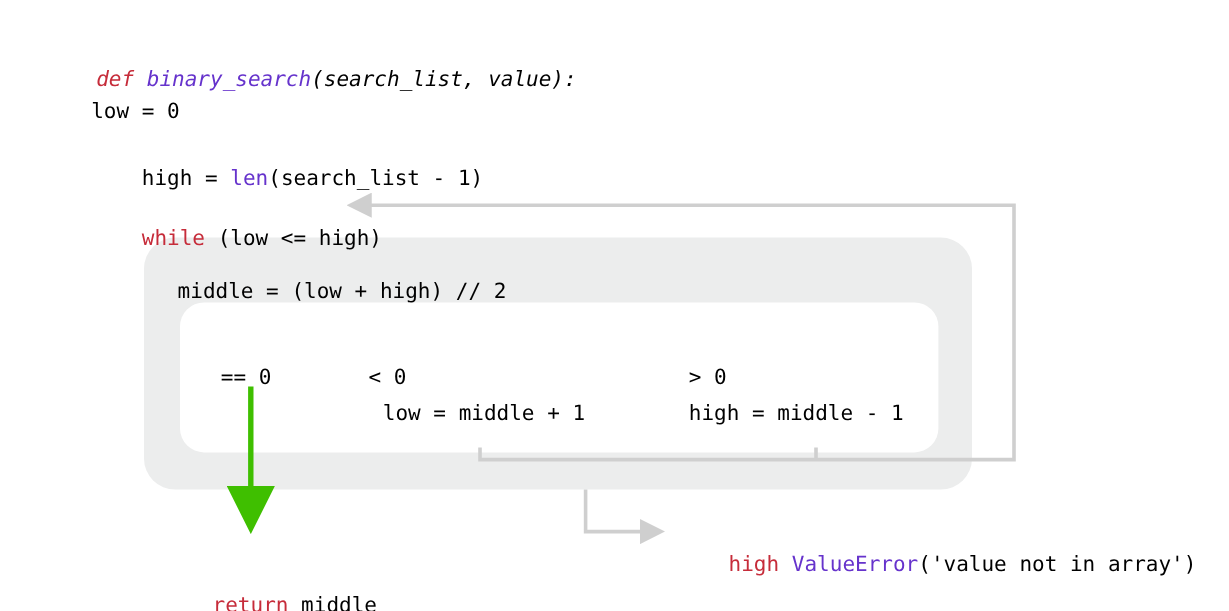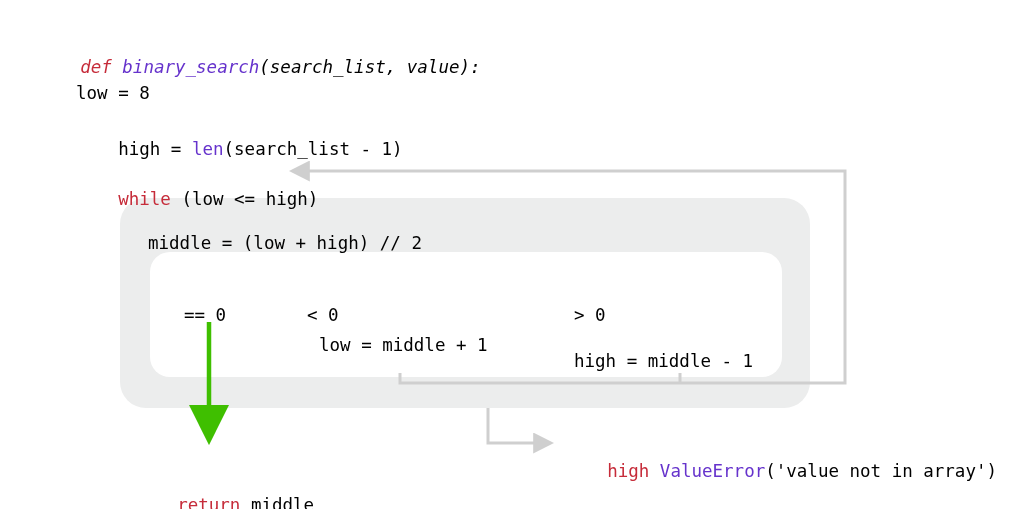--- a/index.html
+++ b/index.html
@@ -75,39 +75,39 @@
     <line x1="189" y1="302" x2="189" y2="417" stroke="#3fbf00" stroke-width="4.5" marker-end="url(#arr-green)"></line>
 
     <path d="M 468 388 L 468 423 L 530 423" fill="none" stroke="#cfcfcf" stroke-width="3" marker-end="url(#arr-gray)"></path>
   </svg>
 
   
   <div class="line" style="left:18px; top:8px;font-style:italic;">
     <span class="kw-def">def</span><span> </span><span class="fn">binary_search</span><span>(search_list, value):</span>
   </div>
 
-  <div class="line" style="left:56px; top:60px;">low = 8</div>
+  <div class="line" style="left:56px; top:60px;">low = 0</div>
 
   <div class="line" style="left:56px; top:90px;">
     <span>high = </span><span class="fn">len</span><span>(search_list - 1)</span>
   </div>
 
   <div class="line" style="left:56px; top:140px;text-align:center;">
     <span class="kw-def">while</span><span> (low &lt;= high)</span>
   </div>
 
   <div class="line" style="left:128px; top:210px;">middle = (low + high) // 2</div>
 
 
   <div class="line" style="left:164px; top:282px;">== 0</div>
   <div class="line" style="left:287px; top:282px;">&lt; 0</div>
   <div class="line" style="left:554px; top:282px;">&gt; 0</div>
 
   <div class="line" style="left:299px; top:312px;">low = middle + 1</div>
-  <div class="line" style="left:554px; top:328px;">high = middle - 1</div>
+  <div class="line" style="left:554px; top:312px;">high = middle - 1</div>
 
   <div class="line" style="left:115px; top:446px;">
     <span class="kw-def">return</span><span> middle</span>
   </div>
 
   <div class="line" style="left:545px; top:412px;">
     <span class="kw-def">high</span><span class="fn"> ValueError</span><span>('value not in array')</span>
   </div>
 
 </div>

